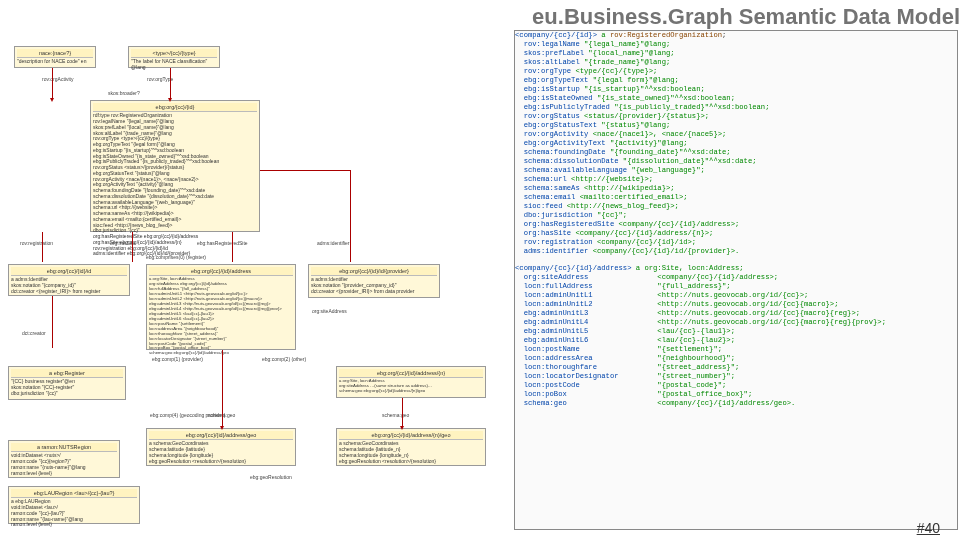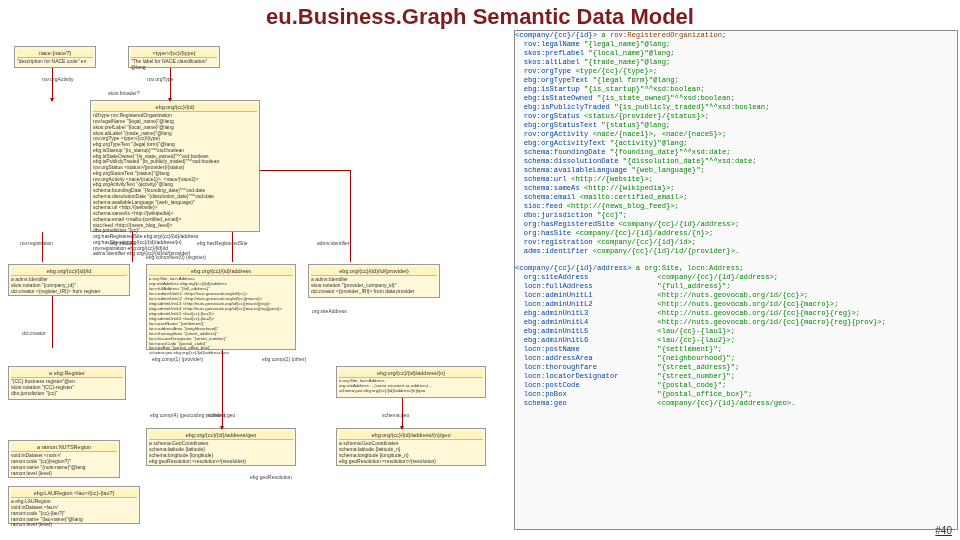--- a/index.html
+++ b/index.html
@@ -1,31 +1,31 @@
 <!DOCTYPE html>
 <html><head>
 <meta charset="utf-8">
 <style>
   * { box-sizing: border-box; margin: 0; padding: 0; }
   html, body { width: 960px; height: 540px; font-family: Arial, sans-serif; background: #fff; overflow: hidden; }
   .page { position: relative; width: 960px; height: 540px; }
-  .title { position: absolute; top: 4px; left: 0; width: 960px; text-align: center; font-size: 22px; font-weight: bold; color: #7f1d1d; }
+  .title { position: absolute; top: 4px; left: 0; width: 960px; text-align: right; font-size: 22px; font-weight: bold; color: #737373; }
   .diagram { position: absolute; top: 40px; left: 2px; width: 508px; height: 490px; }
   .box { position: absolute; background: #fff8d8; border: 1px solid #999; font-size: 5px; color: #333; padding: 2px; line-height: 1.15; }
   .box-title { text-align: center; font-size: 5.5px; background: #fff3c0; border-bottom: 1px solid #bbb; margin-bottom: 1px; padding: 1px; }
   .edge-label { position: absolute; font-size: 5px; color: #444; white-space: nowrap; }
   .line { position: absolute; background: #a00; }
   .line.h { height: 1px; }
   .line.v { width: 1px; }
   .code { position: absolute; top: 30px; left: 514px; width: 444px; height: 500px; border: 1px solid #888; background: #fafafa; font-family: "Courier New", monospace; font-size: 7.2px; line-height: 1.25; color: #333; padding: 0; overflow: hidden; }
   .code div { white-space: pre; }
   .kw   { color: #0044aa; }
   .str  { color: #008800; }
   .typ  { color: #884400; }
-  .footer { position: absolute; bottom: 4px; right: 8px; font-size: 10px; color: #333; text-decoration: underline; }
+  .footer { position: absolute; bottom: 4px; right: 20px; font-size: 14px; color: #333; text-decoration: underline; }
   .arrowhead { position: absolute; width: 0; height: 0; }
   .ah-down  { border-left: 2px solid transparent; border-right: 2px solid transparent; border-top: 4px solid #a00; }
 </style>
 </head>
 <body>
 
 <div class="page">
   <div class="title">eu.Business.Graph Semantic Data Model</div>
 
   <div class="diagram">

